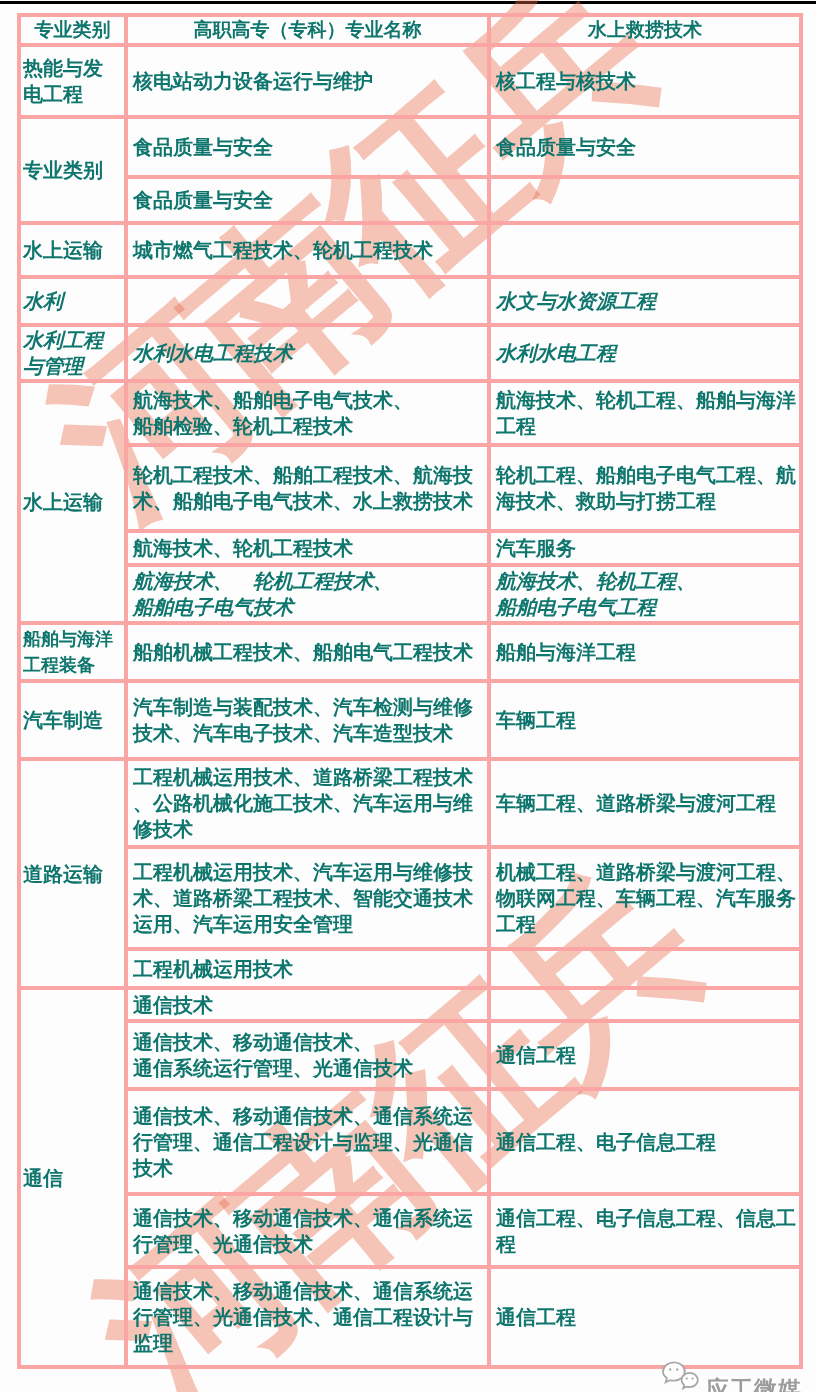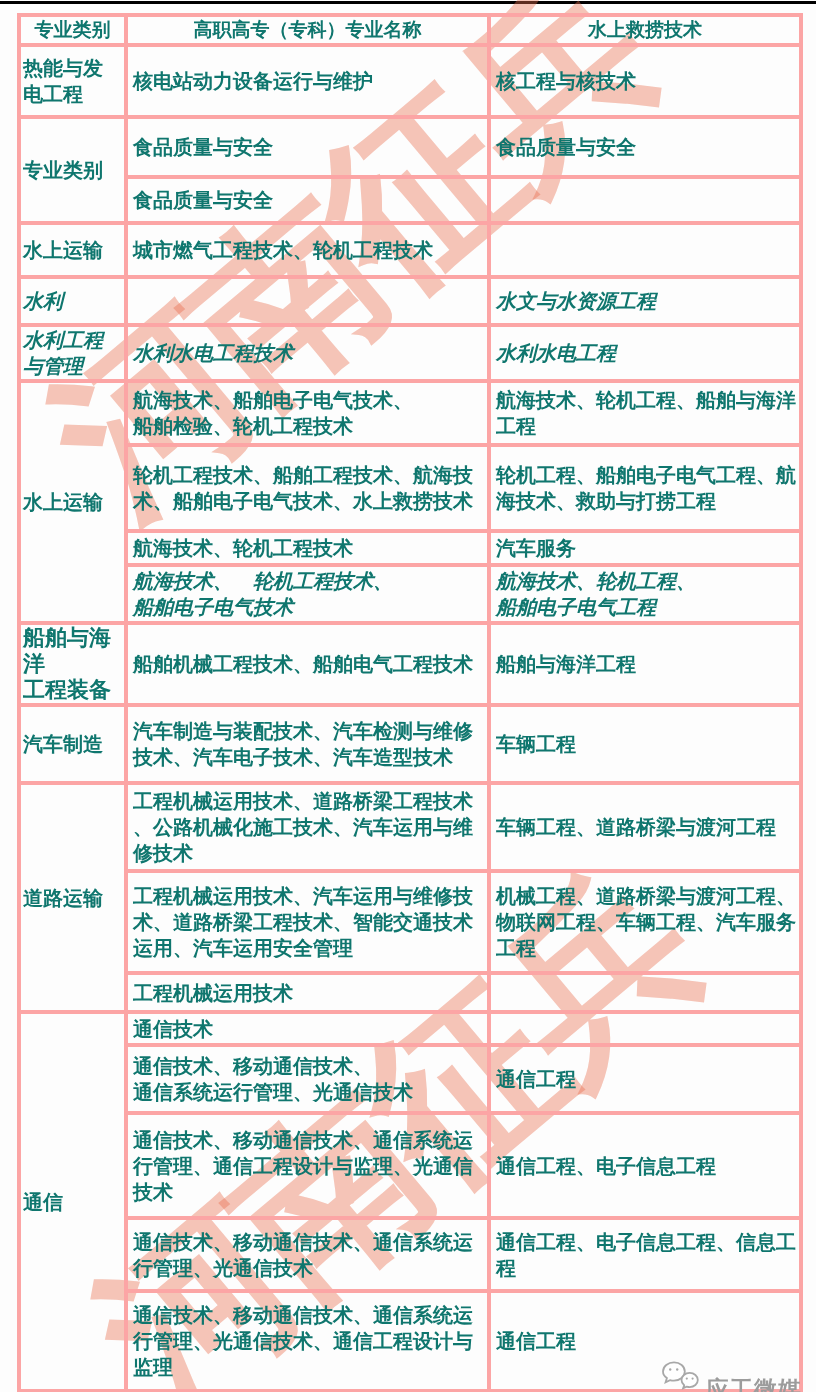--- a/index.html
+++ b/index.html
@@ -51,21 +51,21 @@
   table.majors th{
     text-align:center;
     font-size:19px;
     padding:0 2px;
   }
   td.cat{
     text-align:left;
     white-space:pre-wrap;
     padding:0 2px;
   }
-  td.cat.small{font-size:22px;}
+  td.cat.small{font-size:18px;}
   td.val{
     text-align:left;
     white-space:pre-wrap;
     padding:1px 2px 1px 5px;
     margin-left:48px;
   }
   tr.h26{height:26px;} tr.h72{height:72px;} tr.h60{height:60px;} tr.h46{height:46px;}
   tr.h54{height:54px;} tr.h48{height:48px;font-style:italic;} tr.h64{height:64px;} tr.h86{height:86px;}
   tr.h34{height:34px;} tr.h47{height:47px;font-style:italic;} tr.h58{height:58px;} tr.h78{height:78px;}
   tr.h88{height:88px;} tr.h102{height:102px;} tr.h39{height:39px;} tr.h33{height:33px;}

